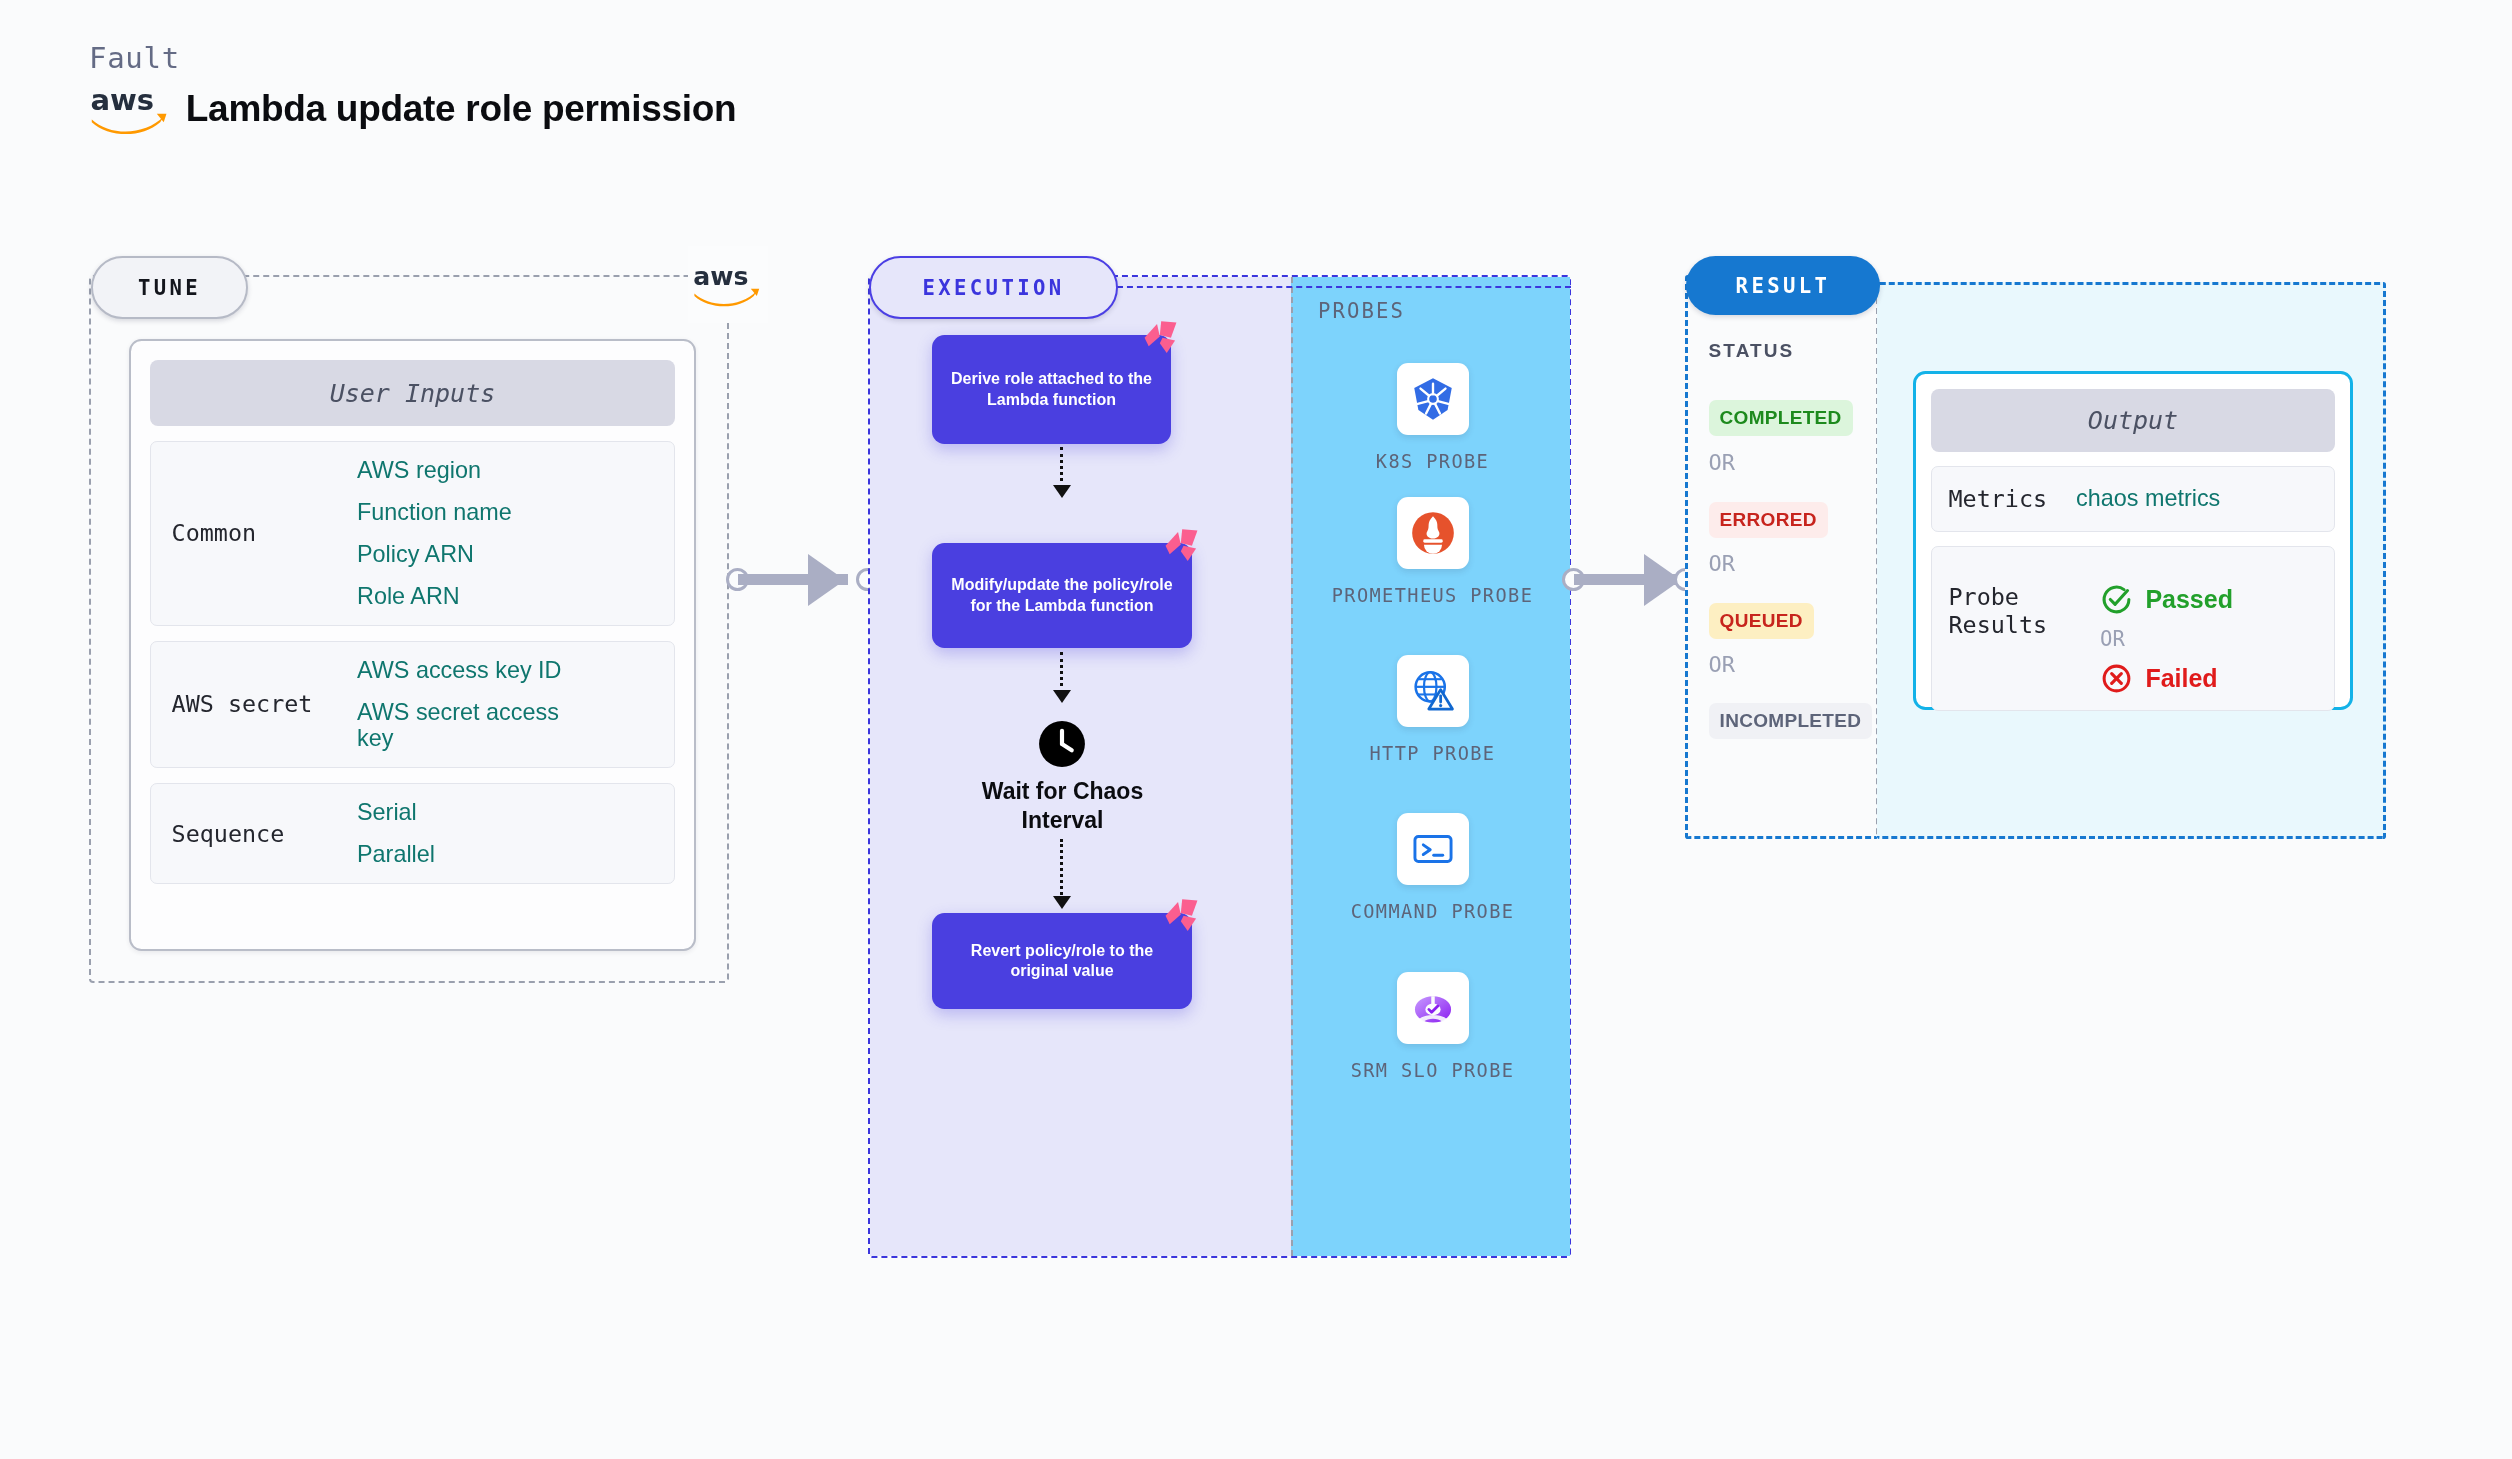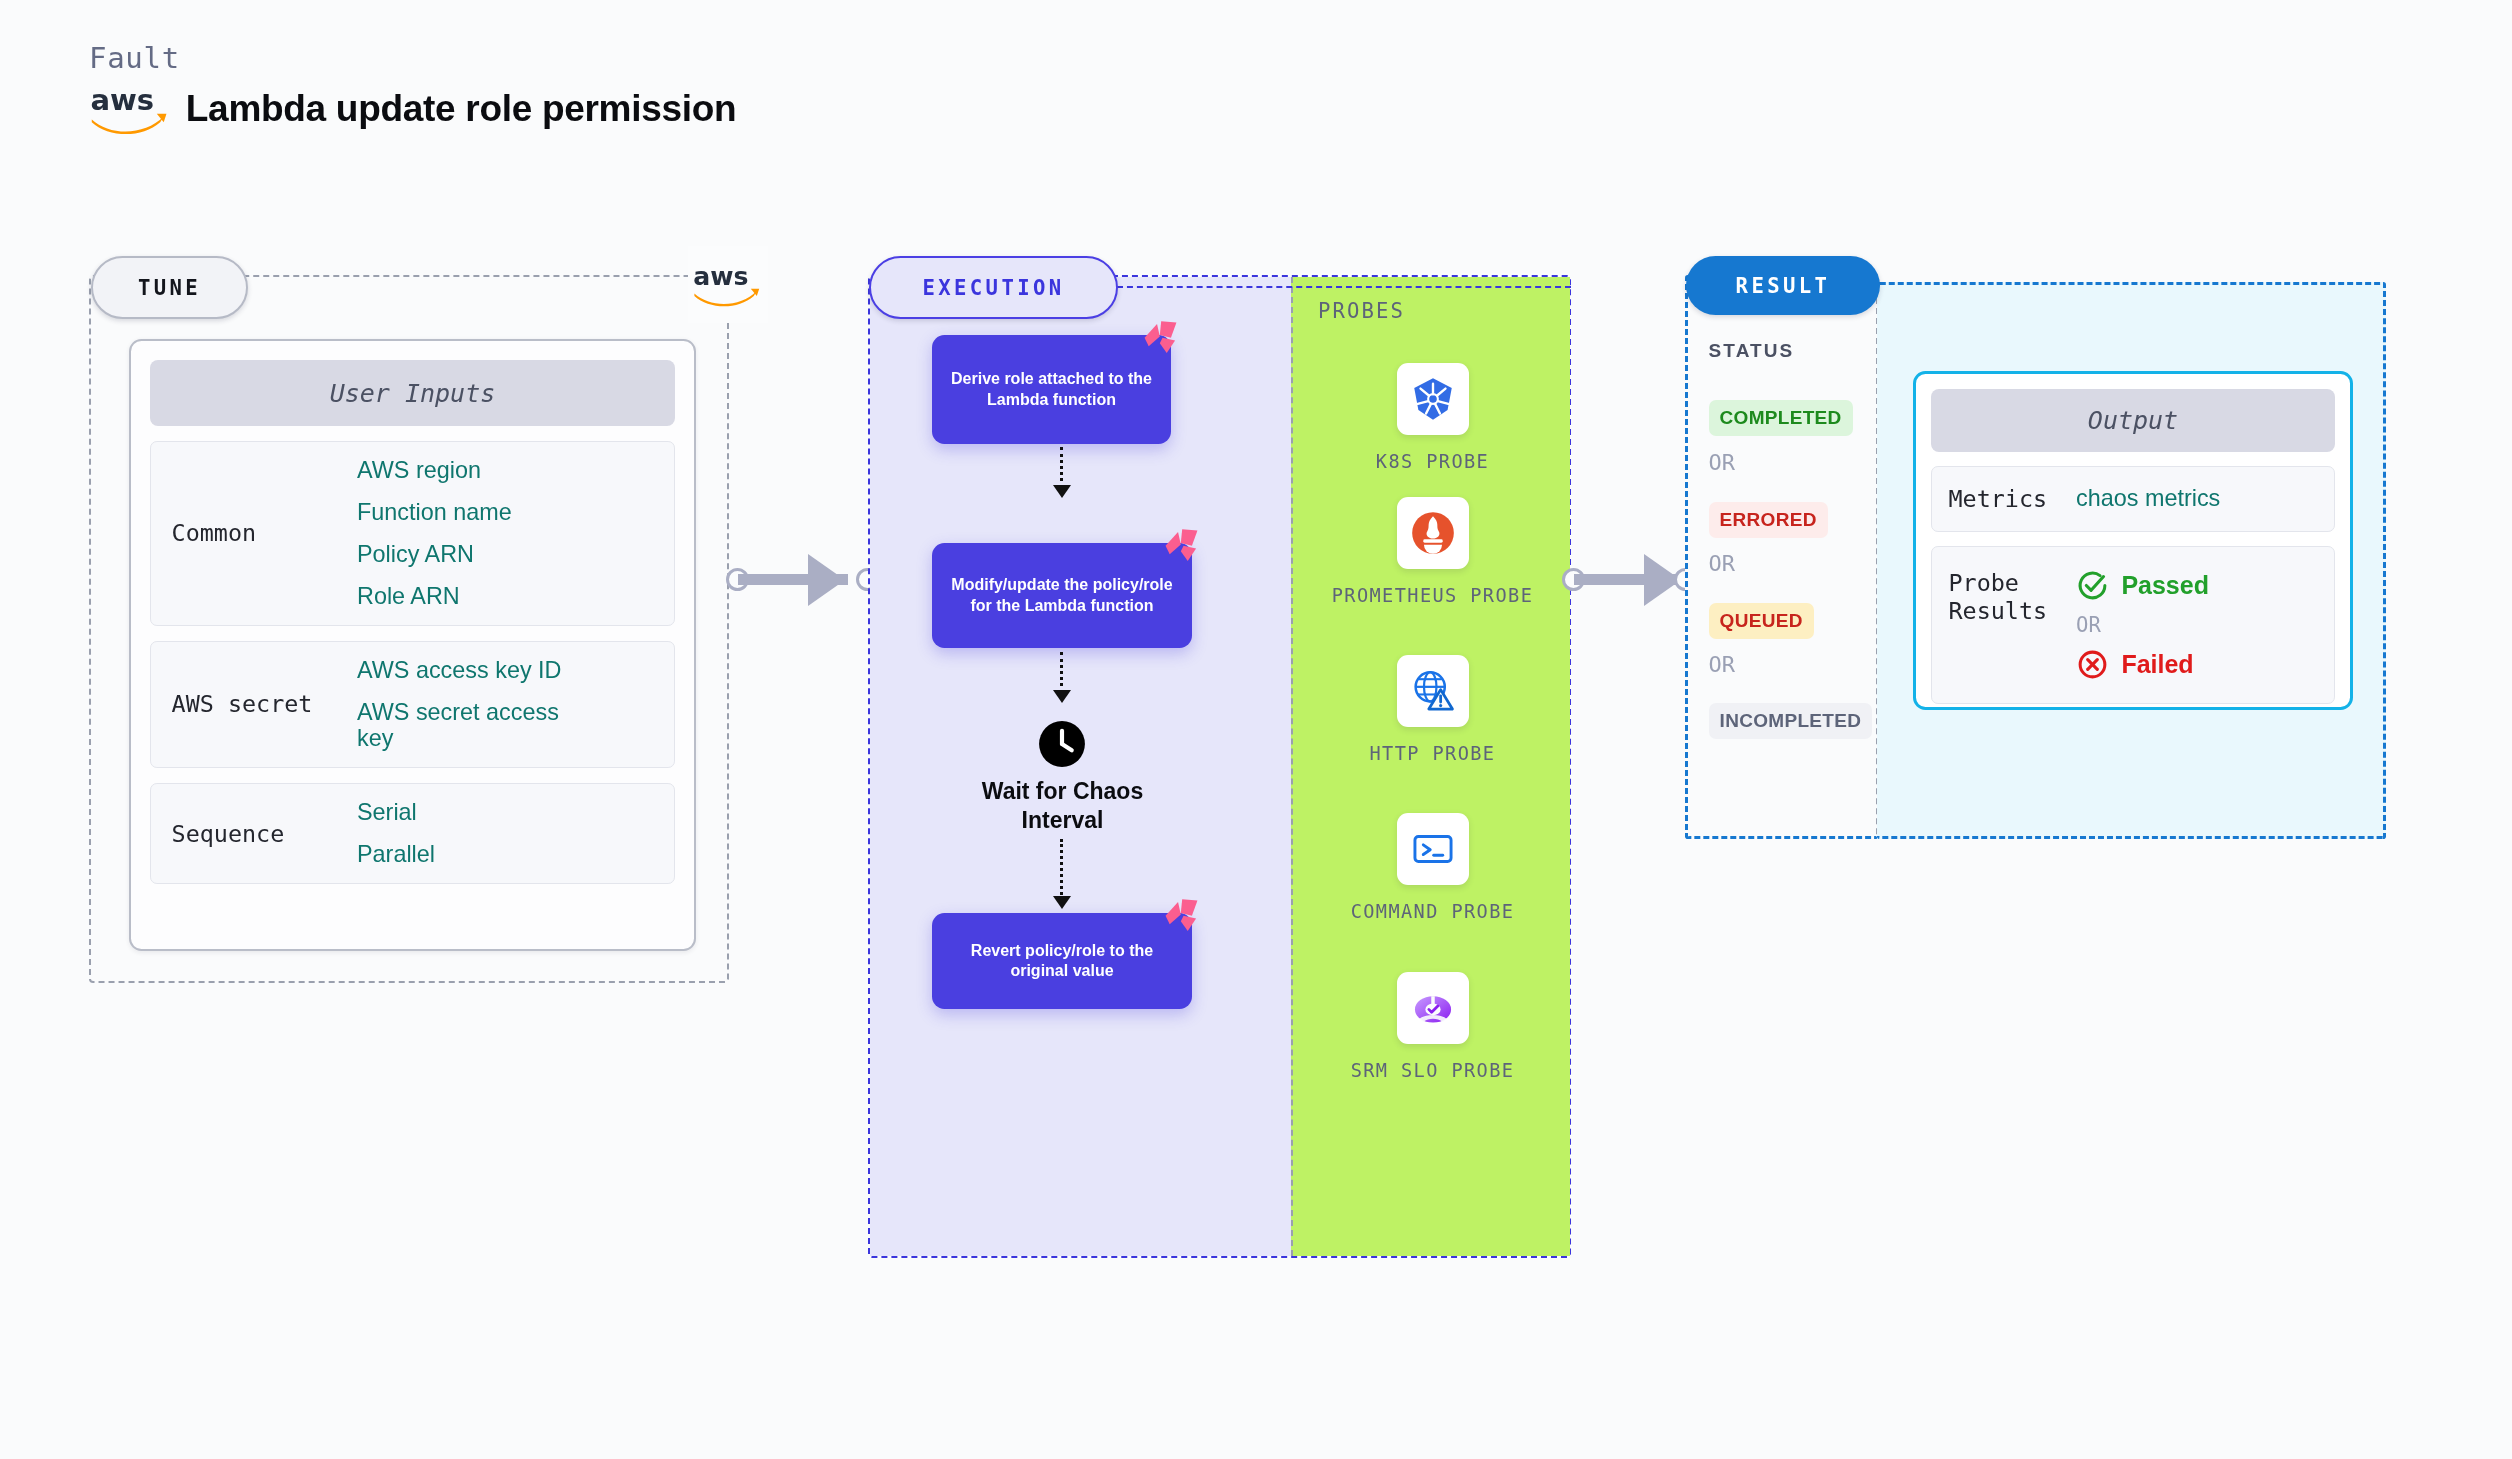--- a/index.html
+++ b/index.html
@@ -89,21 +89,21 @@
   #exec-left {
     position: absolute; left: 0; top: 0; width: 421px; height: 100%;
     background: #e6e6fa;
   }
   #exec-pill {
     left: 869px; top: 256px; width: 249px; height: 63px;
     background: #e6e6fa; border: 2.8px solid #4b3fe4; color: #3b35dd;
   }
   #probes-col {
     position: absolute; left: 421px; top: 0; width: 279px; height: 100%;
-    background: #bef264; border-left: 2.1px dashed #9aa0ae;
+    background: #7dd3fc; border-left: 2.1px dashed #9aa0ae;
   }
   #probes-label {
     position: absolute; left: 25px; top: 22px;
     font-family: "DejaVu Sans Mono", monospace;
     font-size: 20.6px; letter-spacing: 2.1px; color: #5d6479;
   }
 
   .step-box {
     position: absolute;
     background: #4a3fe0; border-radius: 12.4px; color: #fff;
@@ -427,21 +427,21 @@
 <div id="output-card">
   <div class="card-header">Output</div>
 
   <div class="io-row" style="min-height:66px;">
     <div class="io-key">Metrics</div>
     <div class="io-vals">
       <div class="io-val">chaos metrics</div>
     </div>
   </div>
 
-  <div class="io-row" style="min-height:158px; align-items:flex-start; padding-top:22px;">
+  <div class="io-row" style="min-height:158px; align-items:flex-start; padding-top:36px;gap:24px;">
     <div class="io-key" style="line-height:1.2;">Probe Results</div>
     <div class="io-vals" style="gap:11px;">
       <div class="pr-line">
         <svg width="33" height="33" viewBox="0 0 48 48">
           <path d="M42 24 a18 18 0 1 1 -7 -14.3" fill="none" stroke="#22a02b" stroke-width="4.4" stroke-linecap="round"></path>
           <polyline points="15,24 22,31 40,11" fill="none" stroke="#22a02b" stroke-width="4.6" stroke-linecap="round" stroke-linejoin="round"></polyline>
         </svg>
         <span class="txt" style="color:#22a02b;">Passed</span>
       </div>
       <div class="or-text" style="position:static; font-size:20.6px;">OR</div>

